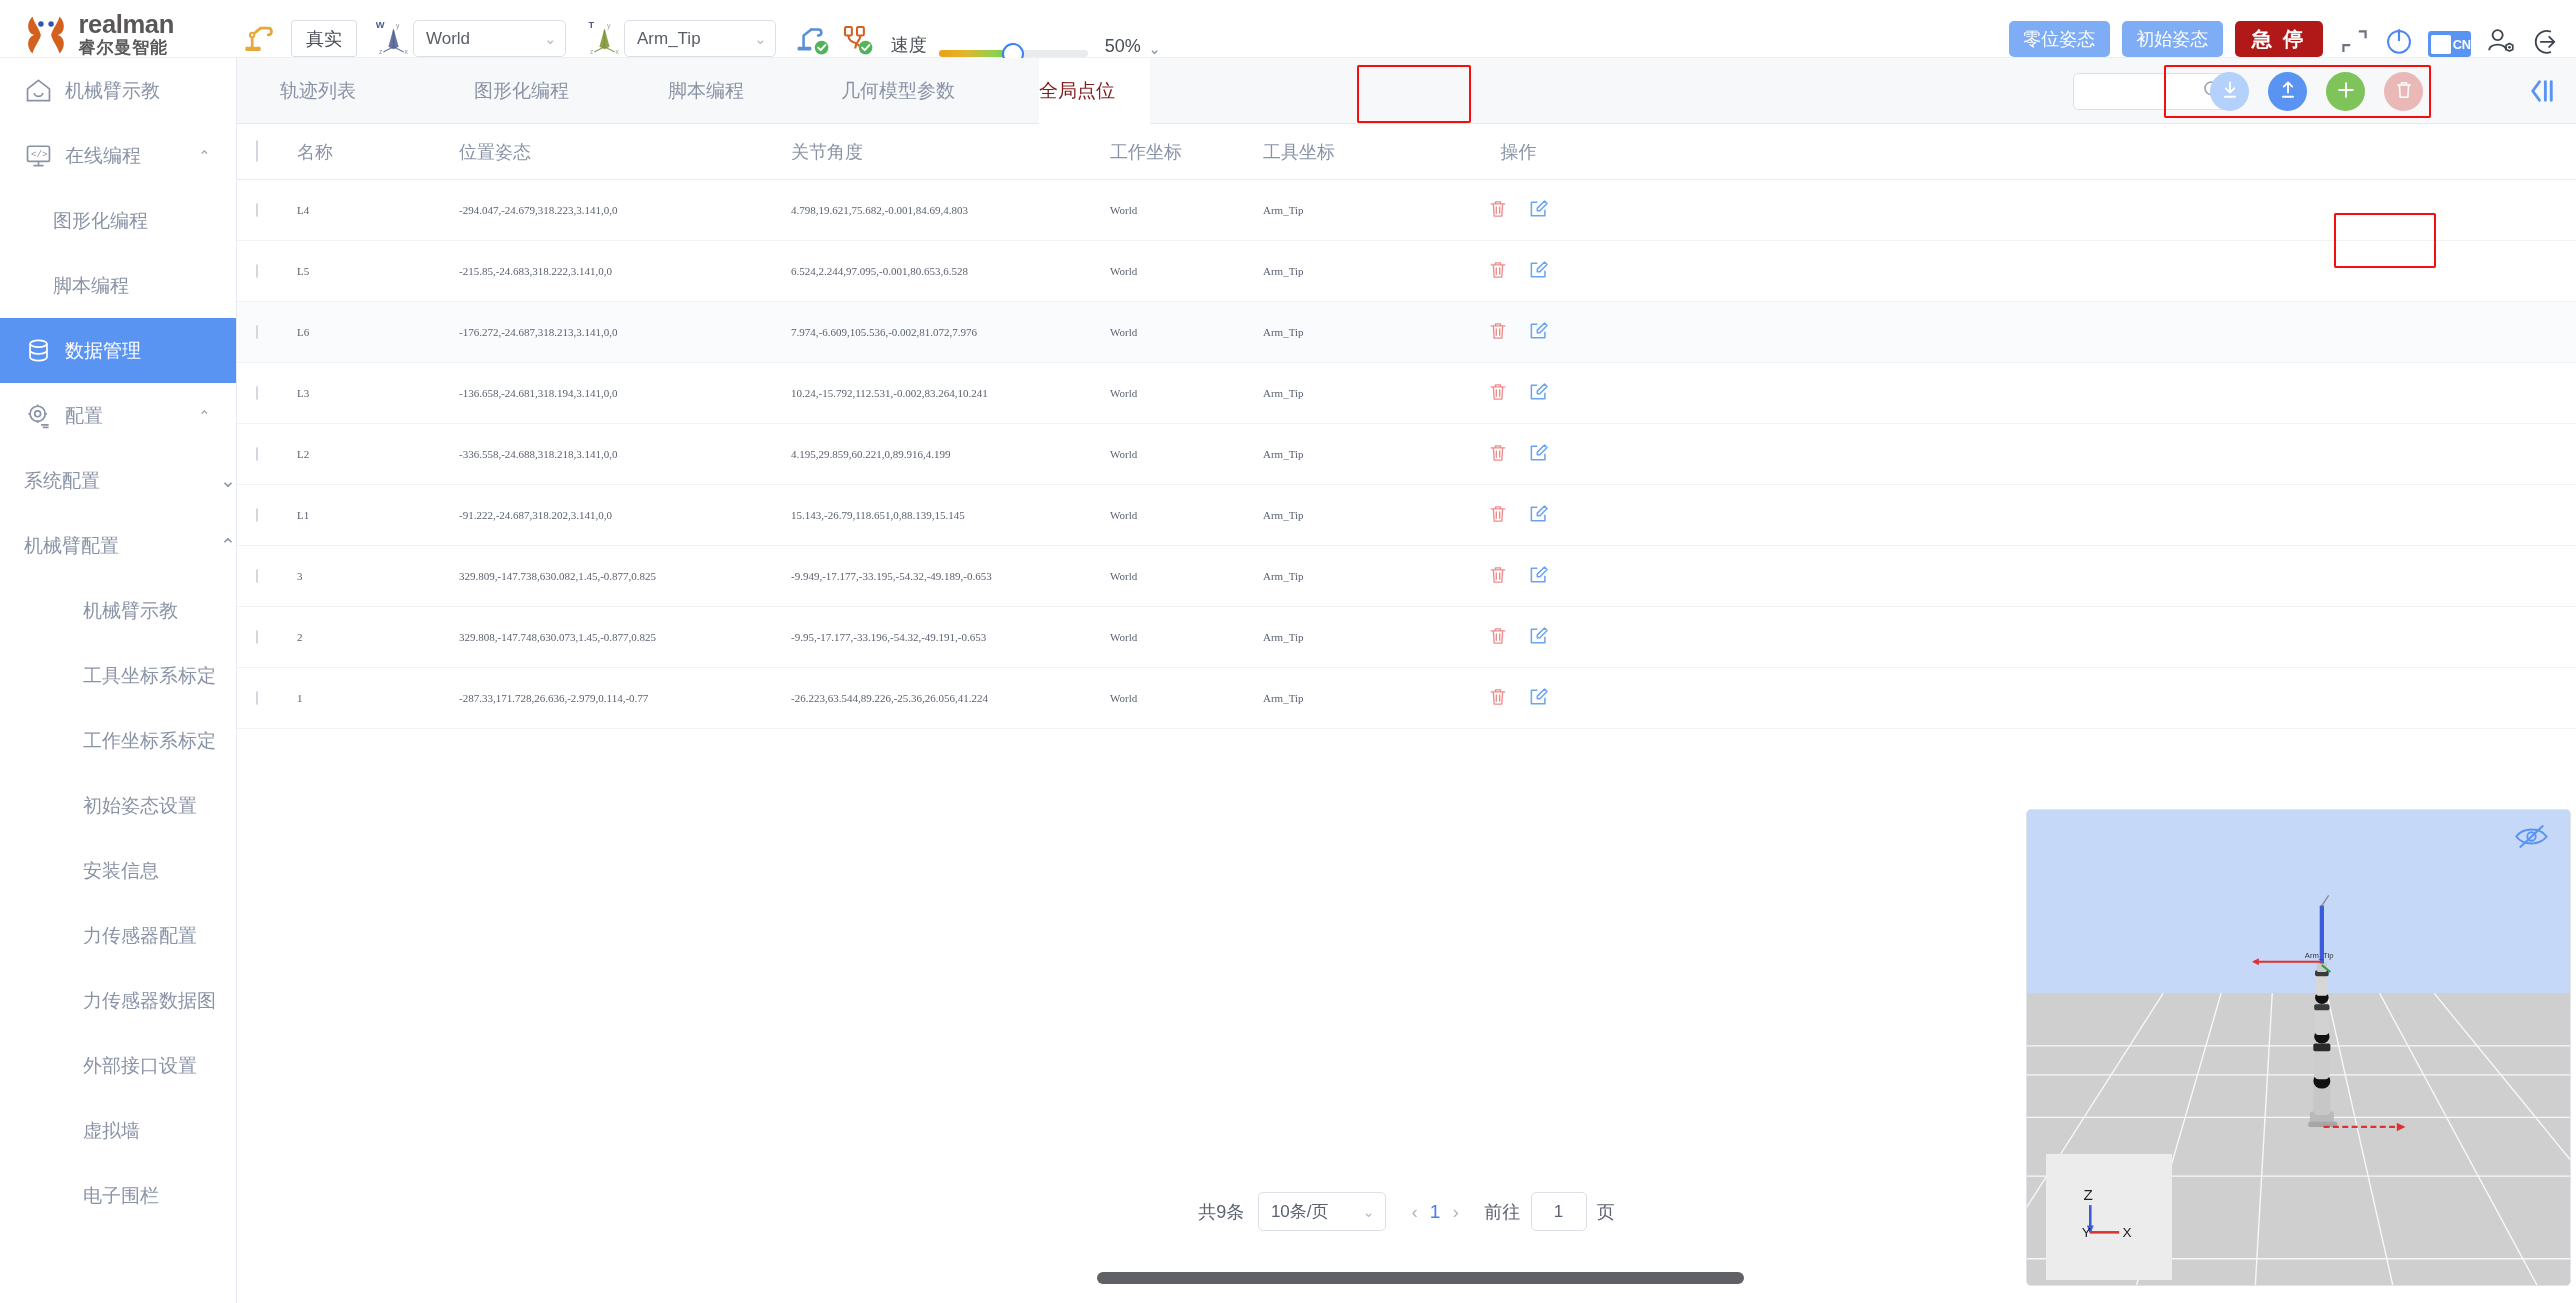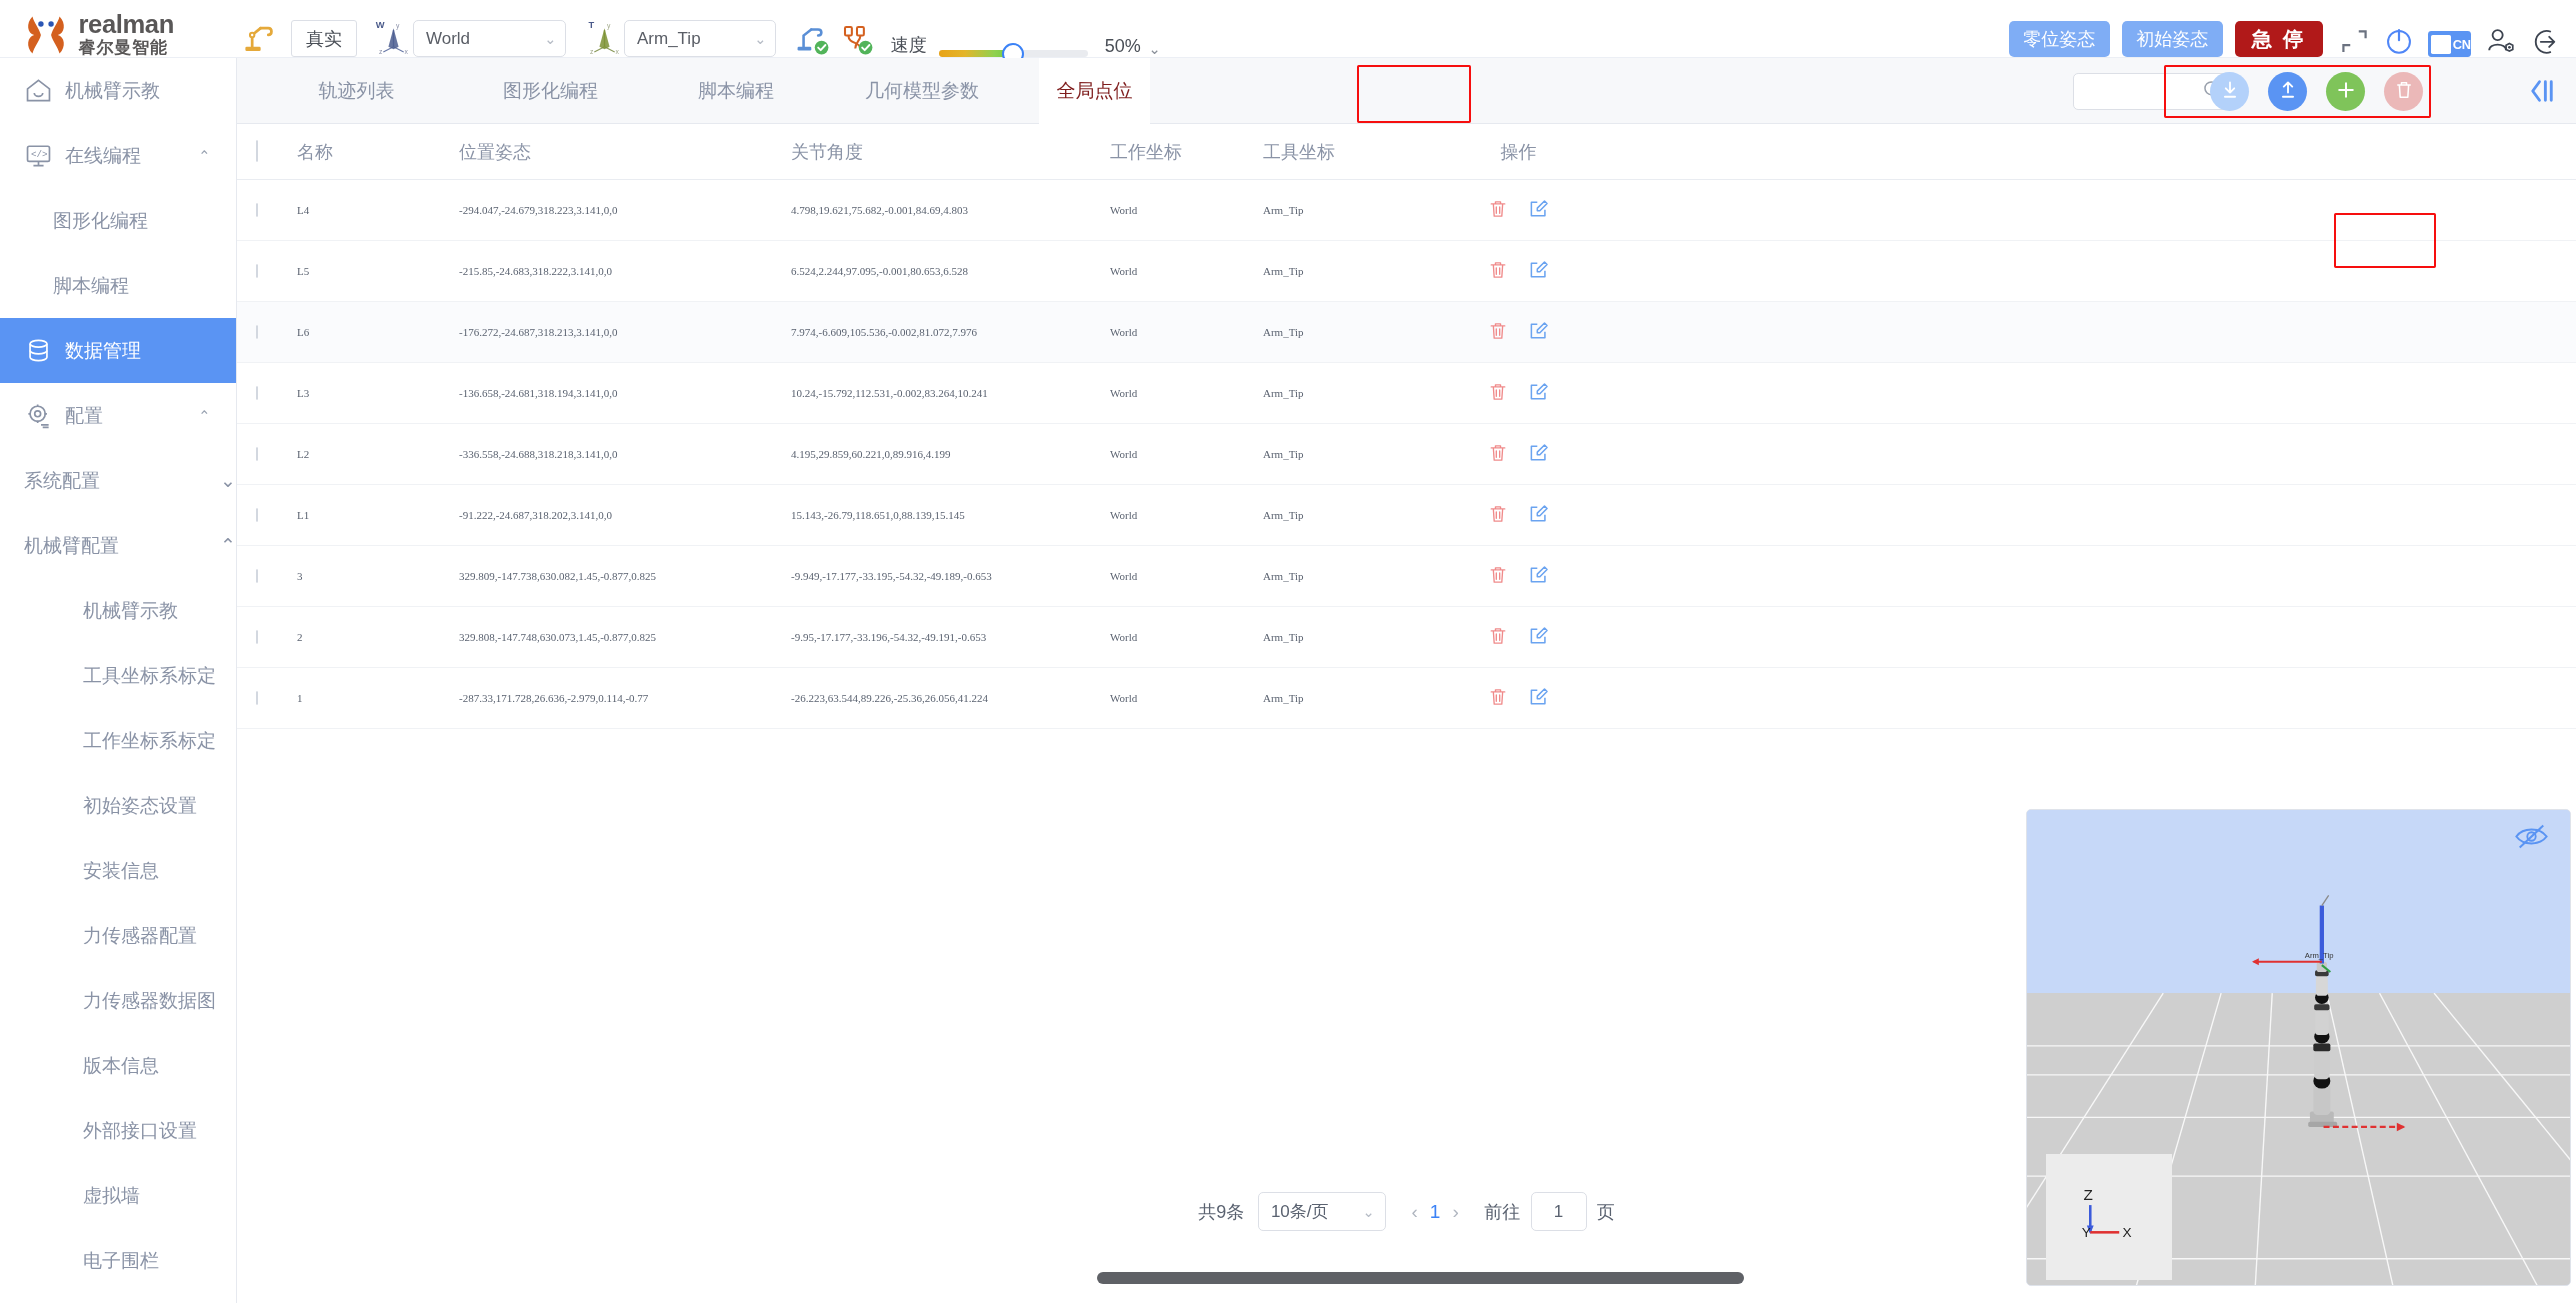--- a/index.html
+++ b/index.html
@@ -69,21 +69,21 @@
   .sb-item .lbl { flex: 1; }
   .sb-item .arrow { margin-right: 25.6px; font-size: 14.5px; color: #9aa3b2; }
   .sb-item.active { background: #5a94f3; color: #fff; }
   .sb-sub { height: 65px; display: flex; align-items: center; color: #8a93a6; font-size: 19px; padding-left: 53px; }
   .sb-sub.lvl2 { padding-left: 83px; }
 
   
   .content { position: absolute; top: 58px; left: 237px; width: 2339px; height: 1245px; background: #fff; }
 
   .tabbar { position: relative; height: 66px; background: #f7f8fa; border-bottom: 0.9px solid #e6e9ef; display: flex; align-items: center; }
-  .tab { height: 66px; display: flex; align-items: center; justify-content: center; color: #8a93a6; font-size: 19px; }
+  .tab { height: 66px; display: flex; align-items: center; justify-content: flex-start; color: #8a93a6; font-size: 19px; }
   .tab.active { background: #fff; color: #7f1d1d; }
   .tab-hl { position: absolute; border: 2.6px solid #f60e0e; border-radius: 1.7px; }
 
   .search-box { position: absolute; right: 341px; top: 14.5px; width: 162px; height: 37px;
     border: 0.9px solid #dcdfe6; border-radius: 5.1px; background: #fff; display: flex; align-items: center; justify-content: flex-end; padding-right: 10.2px; }
   .round-btn { width: 39px; height: 39px; border-radius: 50%; display: flex; align-items: center; justify-content: center; }
 
   .thead { display: flex; height: 56px; align-items: center; border-bottom: 0.9px solid #e9ecf1; color: #8a93a6; font-size: 18px; }
   .trow { display: flex; height: 61px; align-items: center; border-bottom: 0.9px solid #f0f2f5; color: #5a6270; font-size: 11px; font-family: Liberation Serif, serif; }
   .trow.alt { background: #fafbfd; }
@@ -339,23 +339,20 @@
         <span>初始姿态设置</span>
       </div>
     <div class="sb-sub lvl2">
         <span>安装信息</span>
       </div>
     <div class="sb-sub lvl2">
         <span>力传感器配置</span>
       </div>
     <div class="sb-sub lvl2">
         <span>力传感器数据图</span>
-      </div>
-    <div class="sb-sub lvl2">
-        <span>版本信息</span>
       </div>
     <div class="sb-sub lvl2">
         <span>外部接口设置</span>
       </div>
     <div class="sb-sub lvl2">
         <span>虚拟墙</span>
       </div>
     <div class="sb-sub lvl2">
         <span>电子围栏</span>
       </div>

